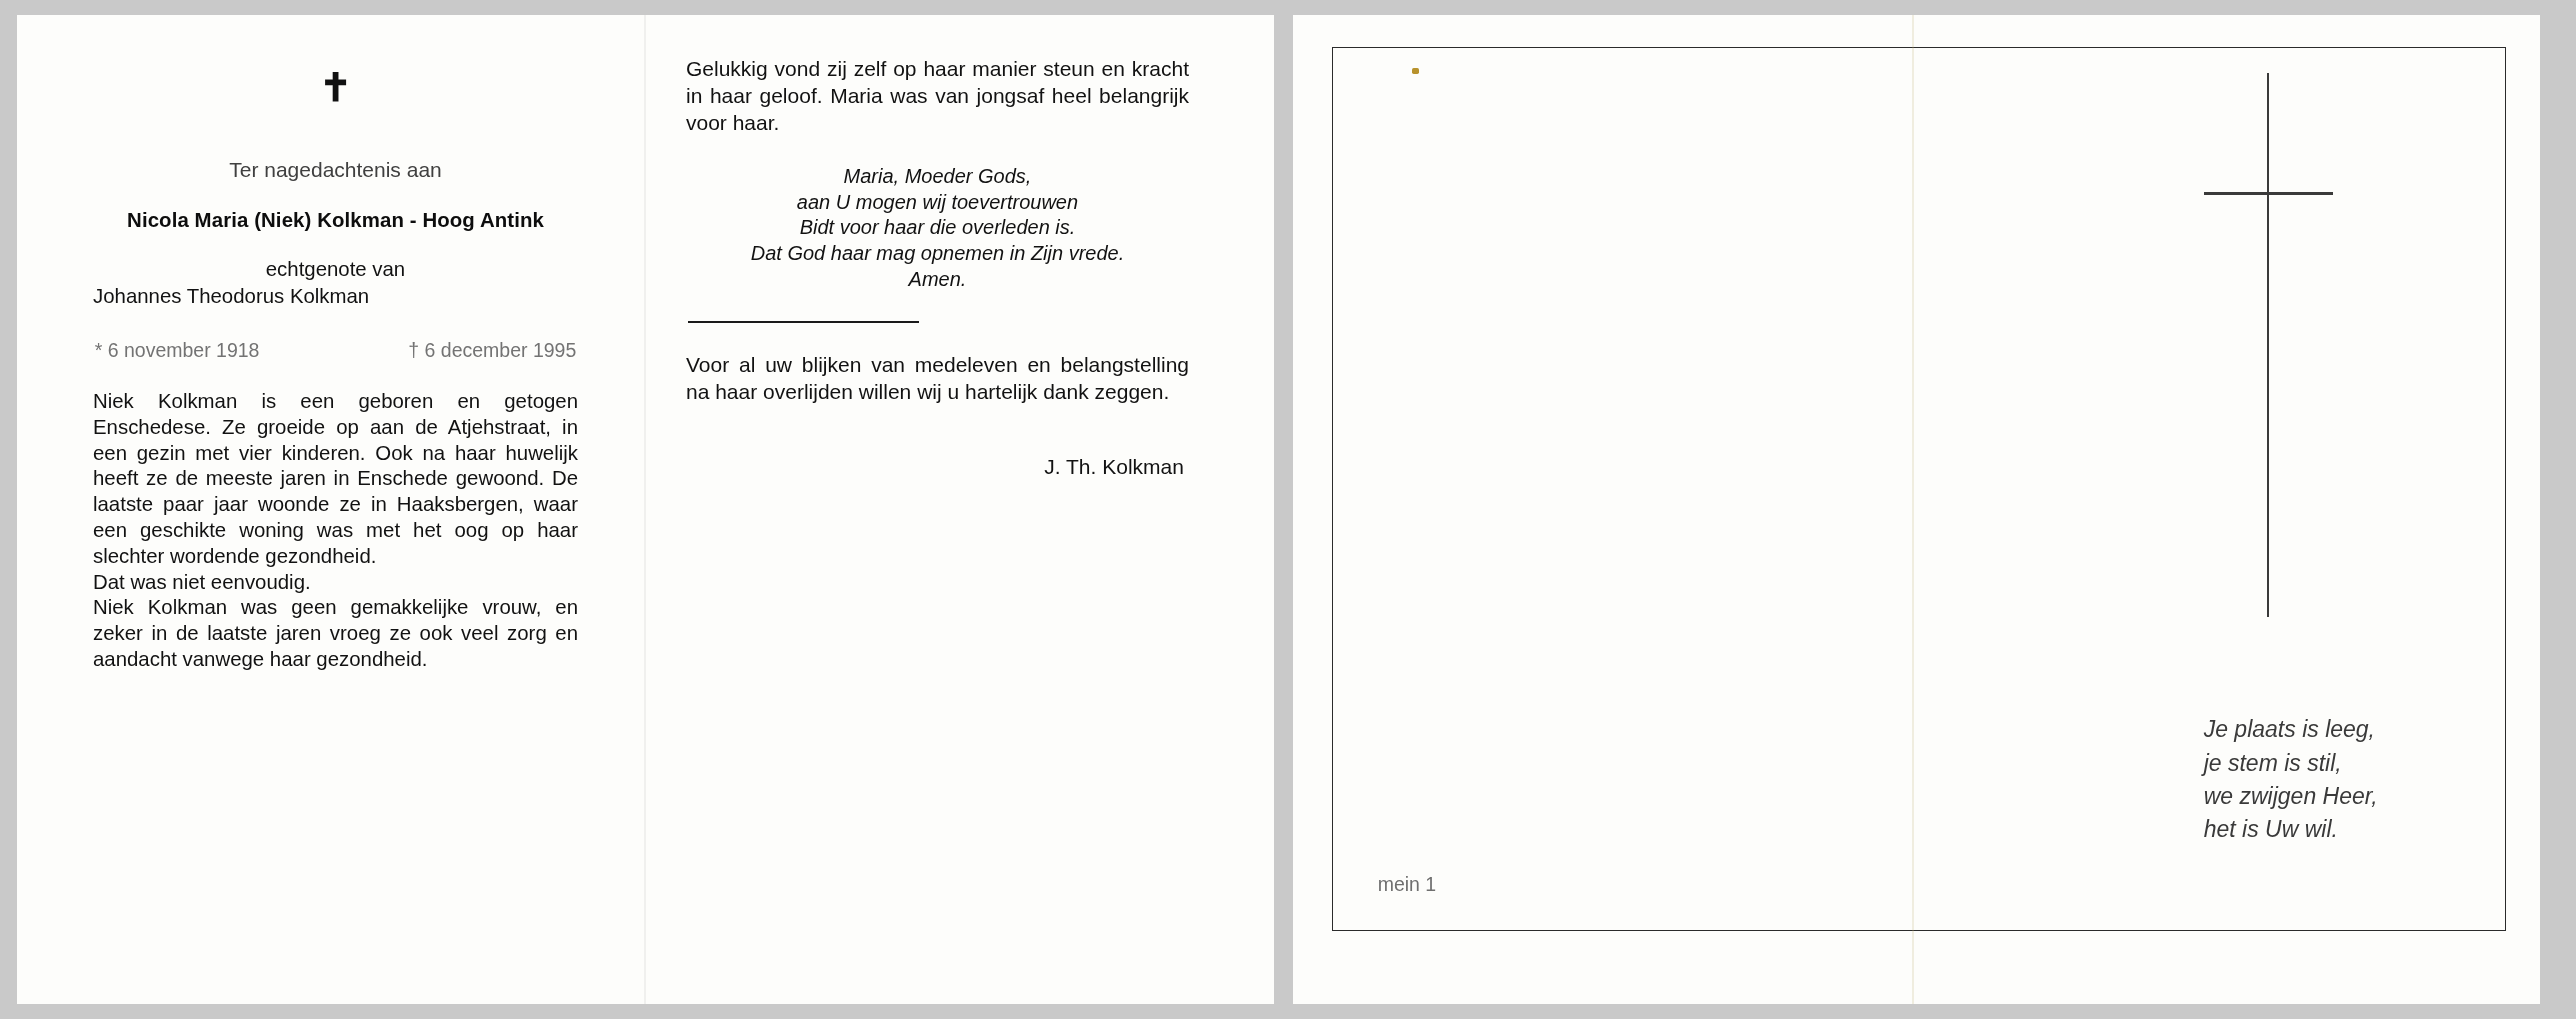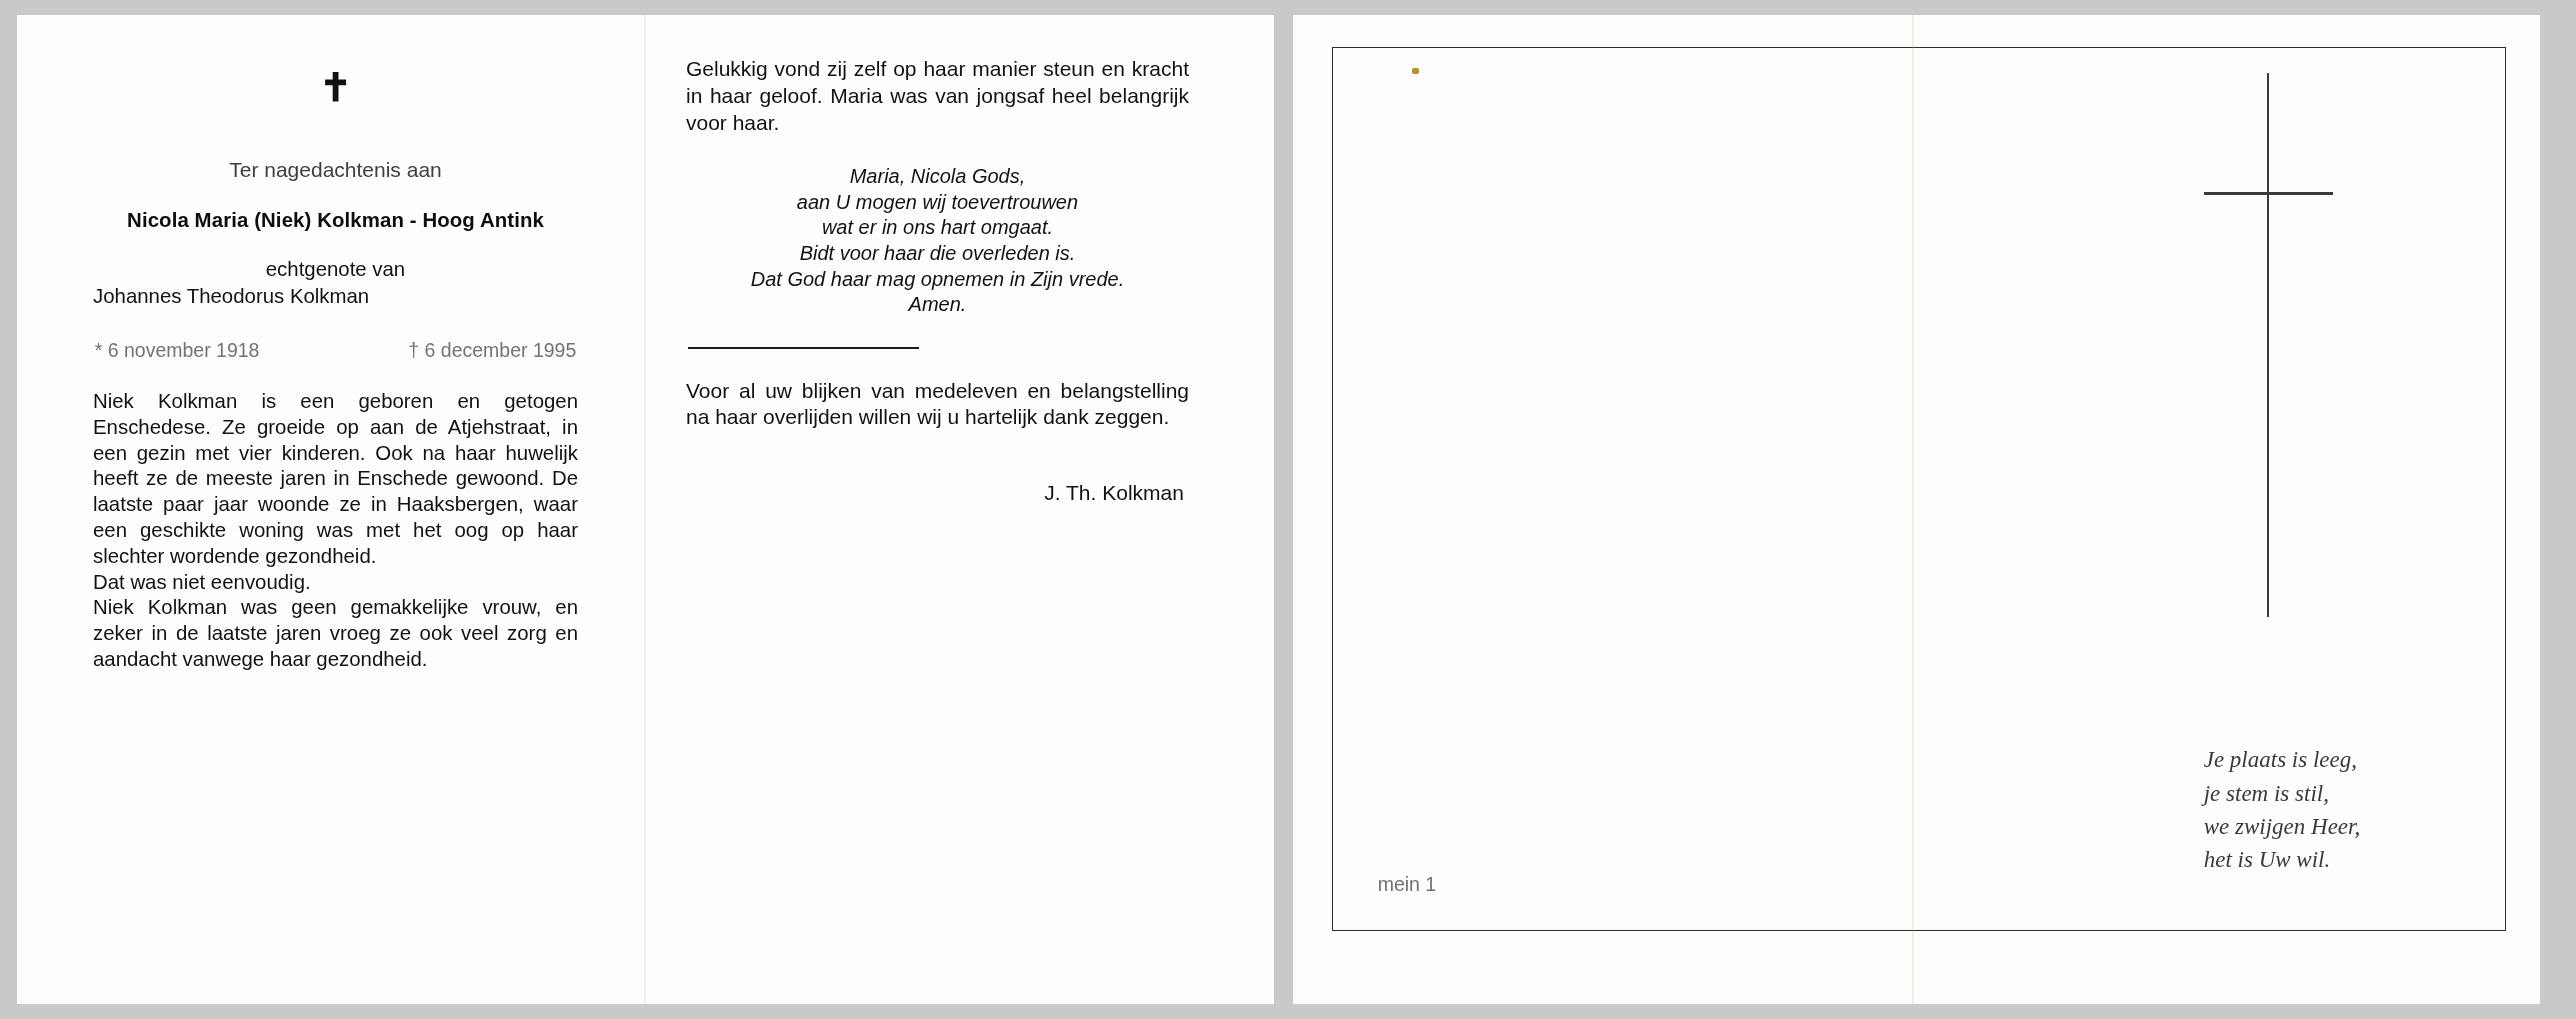--- a/index.html
+++ b/index.html
@@ -199,23 +199,23 @@
     position: absolute;
     left: 911px;
     top: 177px;
     width: 129px;
     height: 2.5px;
     background: #3a3a3a;
   }
   .poem {
     position: absolute;
     left: 911px;
-    top: 728px;
+    top: 698px;
     width: 280px;
-    font-family: Liberation Serif, serif;
+    font-family: Liberation Sans, sans-serif;
     font-style: italic;
     font-size: 23px;
     line-height: 1.45;
     color: #3a3a3a;
   }
   .mein-label {
     position: absolute;
     left: 85px;
     top: 858px;
     font-size: 19.5px;
@@ -244,23 +244,22 @@
 
       <p class="body-par">Niek Kolkman is een geboren en getogen Enschedese. Ze groeide op aan de Atjehstraat, in een gezin met vier kinderen. Ook na haar huwelijk heeft ze de meeste jaren in Enschede gewoond. De laatste paar jaar woonde ze in Haaksbergen, waar een geschikte woning was met het oog op haar slechter wordende gezondheid.</p>
       <p class="body-par">Dat was niet eenvoudig.</p>
       <p class="body-par">Niek Kolkman was geen gemakkelijke vrouw, en zeker in de laatste jaren vroeg ze ook veel zorg en aandacht vanwege haar gezondheid.</p>
     </div>
 
     <div class="page page-right">
       <p class="right-par">Gelukkig vond zij zelf op haar manier steun en kracht in haar geloof. Maria was van jongsaf heel belangrijk voor haar.</p>
 
       <div class="prayer">
-        <div>Maria, Nicola Gods,</div>
+        <div>Maria, Moeder Gods,</div>
         <div>aan U mogen wij toevertrouwen</div>
-        <div>wat er in ons hart omgaat.</div>
         <div>Bidt voor haar die overleden is.</div>
         <div>Dat God haar mag opnemen in Zijn vrede.</div>
         <div>Amen.</div>
       </div>
 
       <div class="divider"></div>
 
       <p class="thanks-par">Voor al uw blijken van medeleven en belangstelling na haar overlijden willen wij u hartelijk dank zeggen.</p>
 
       <div class="signature">

